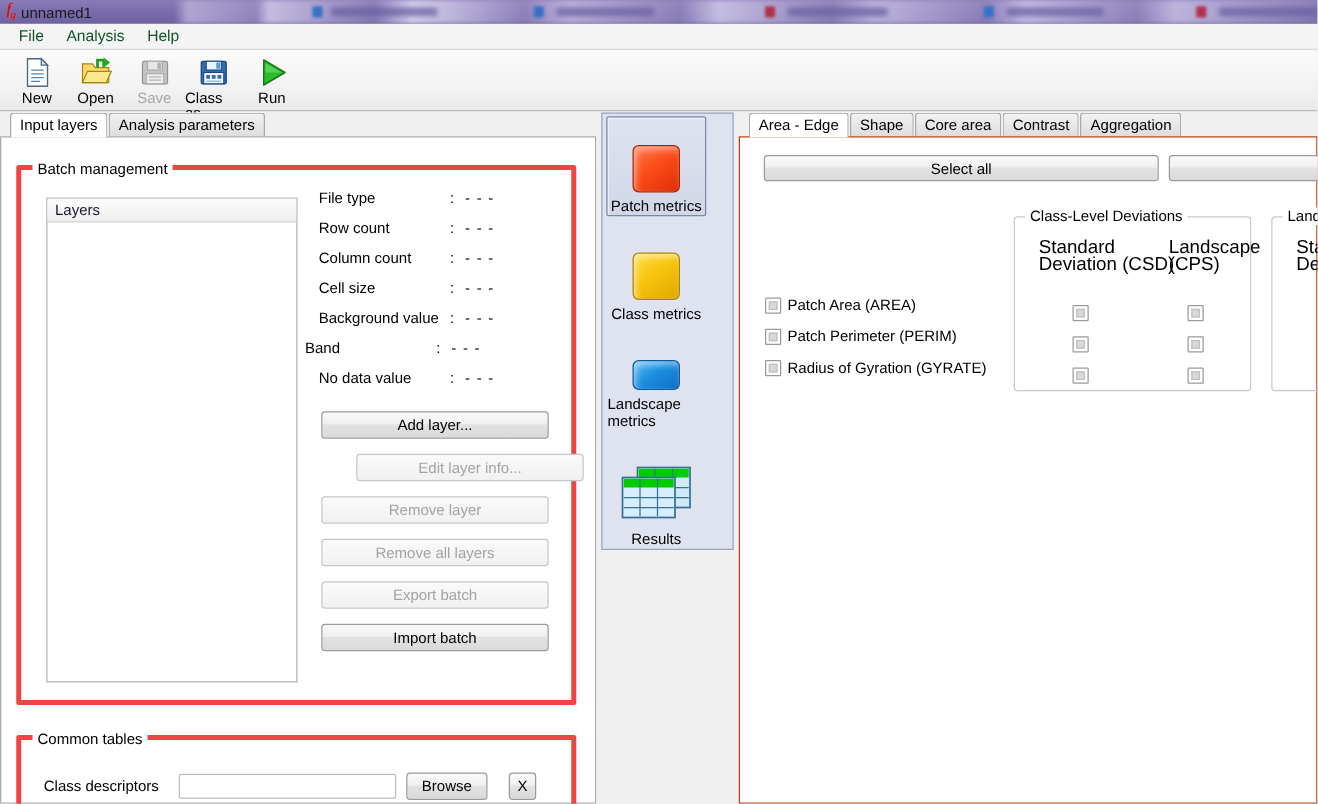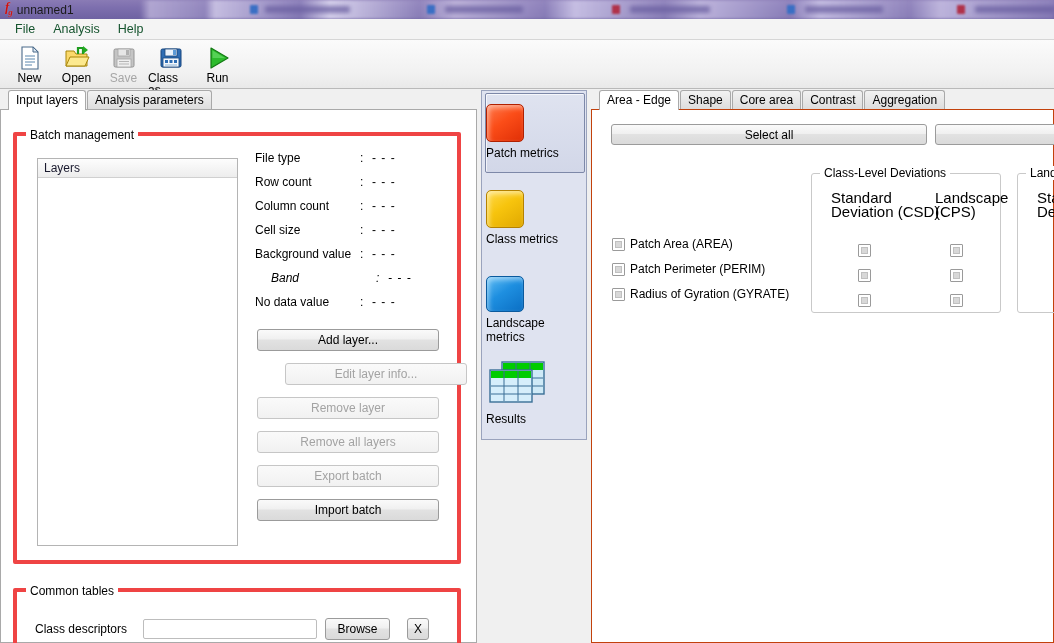--- a/index.html
+++ b/index.html
@@ -147,24 +147,24 @@
     font-size: 12px; padding: 2px 4px; outline: none;
     font-family: "Liberation Sans", sans-serif;
   }
 
   
   .centerpane {
     position: absolute; left: 481px; top: 90px; width: 106px; height: 350px;
     background: #dfe3f0; border: 1px solid #9aa3bd;
   }
   .cp-item {
-    position: absolute; left: 3px; width: 100px;
-    display: flex; flex-direction: column; 
+    position: absolute; left: 3px; width: 80px;
+    display: flex; flex-direction: column; align-items: center;
     cursor: default; border: 1px solid transparent; border-radius: 2px;
-    padding-top: 10px;
+    padding-top: 22px;
   }
   .cp-item.selected {
     background: linear-gradient(180deg,#dfe3f0,#d2d7e8);
     border: 1px solid #7d88a8;
     box-shadow: inset 1px 1px 0 rgba(255,255,255,.7);
   }
   .cp-label { font-size: 12px; color: #000; margin-top: 4px; }
   .sq {
     width: 38px; height: 38px; border-radius: 5px;
   }
@@ -361,21 +361,21 @@
         <div class="inforow" style="left:238px; top:87px;">
           <span class="k">Cell size</span>
           <span class="c">:</span>
           <span class="v">- - -</span>
         </div>
         <div class="inforow" style="left:238px; top:111px;">
           <span class="k">Background value</span>
           <span class="c">:</span>
           <span class="v">- - -</span>
         </div>
-        <div class="inforow" style="left:254px; top:135px;font-style:italic;">
+        <div class="inforow" style="left:227px; top:135px;">
           <span class="k">Band</span>
           <span class="c">:</span>
           <span class="v">- - -</span>
         </div>
         <div class="inforow" style="left:238px; top:159px;">
           <span class="k">No data value</span>
           <span class="c">:</span>
           <span class="v">- - -</span>
         </div>
 

